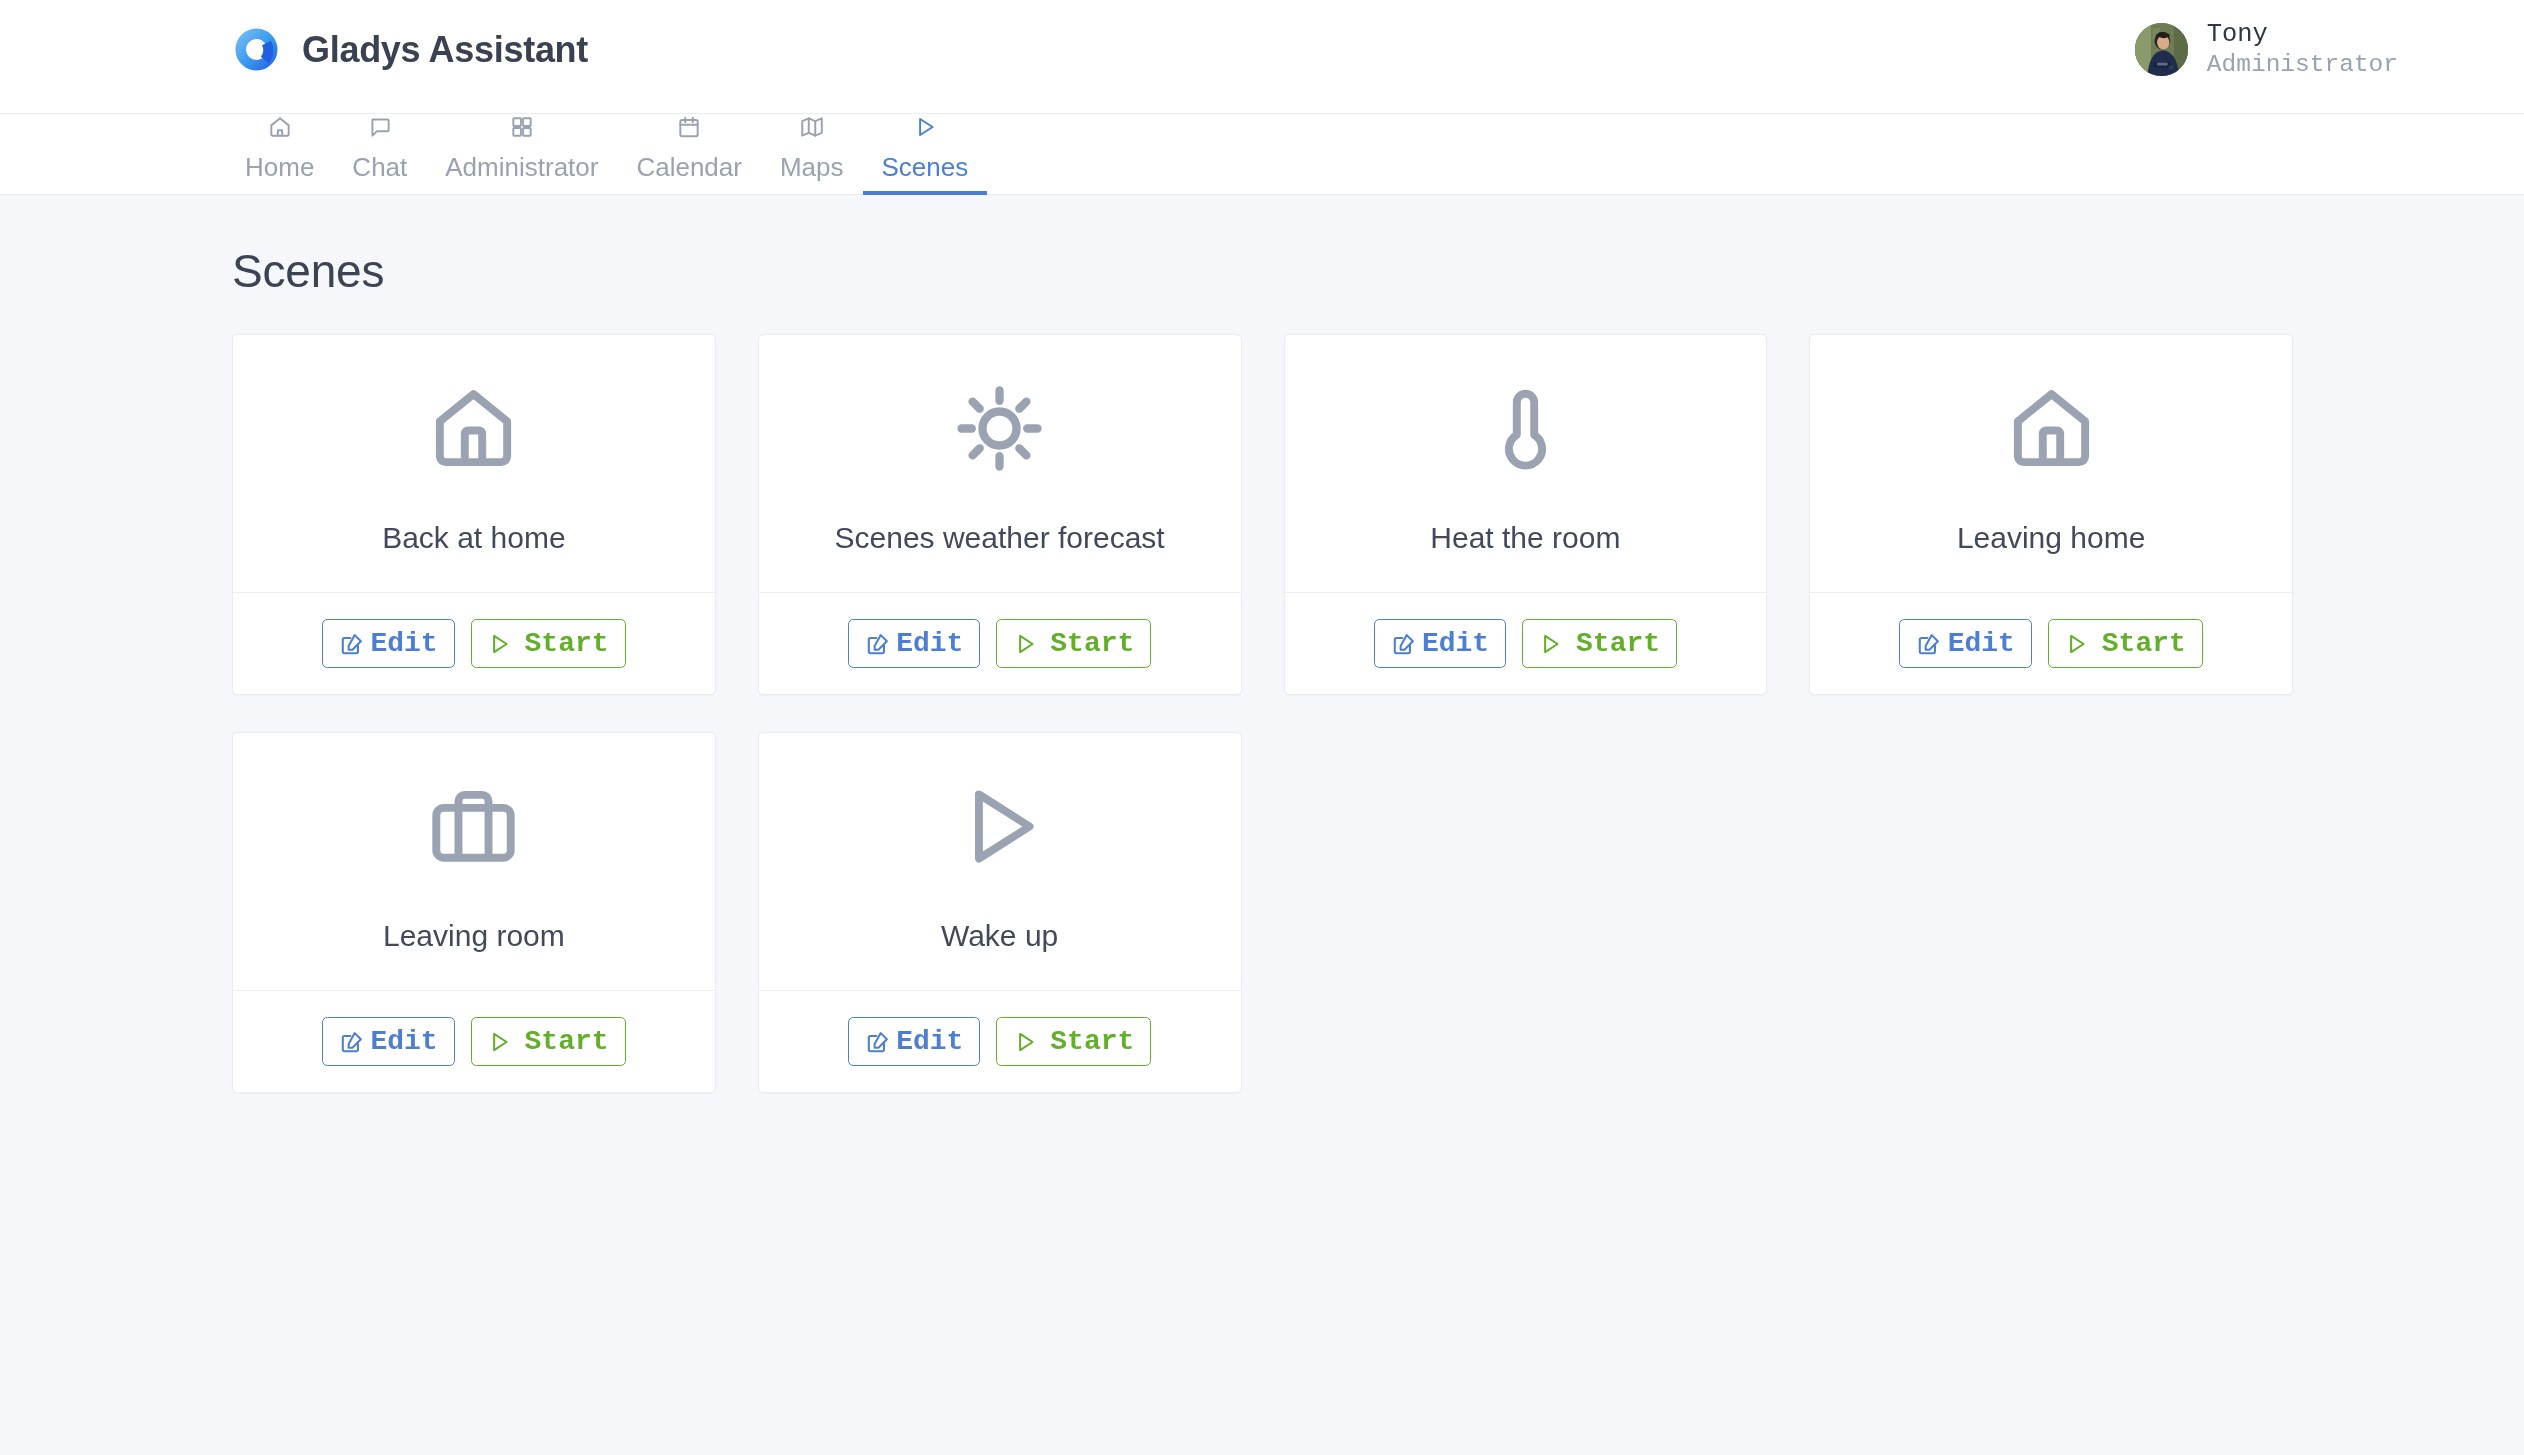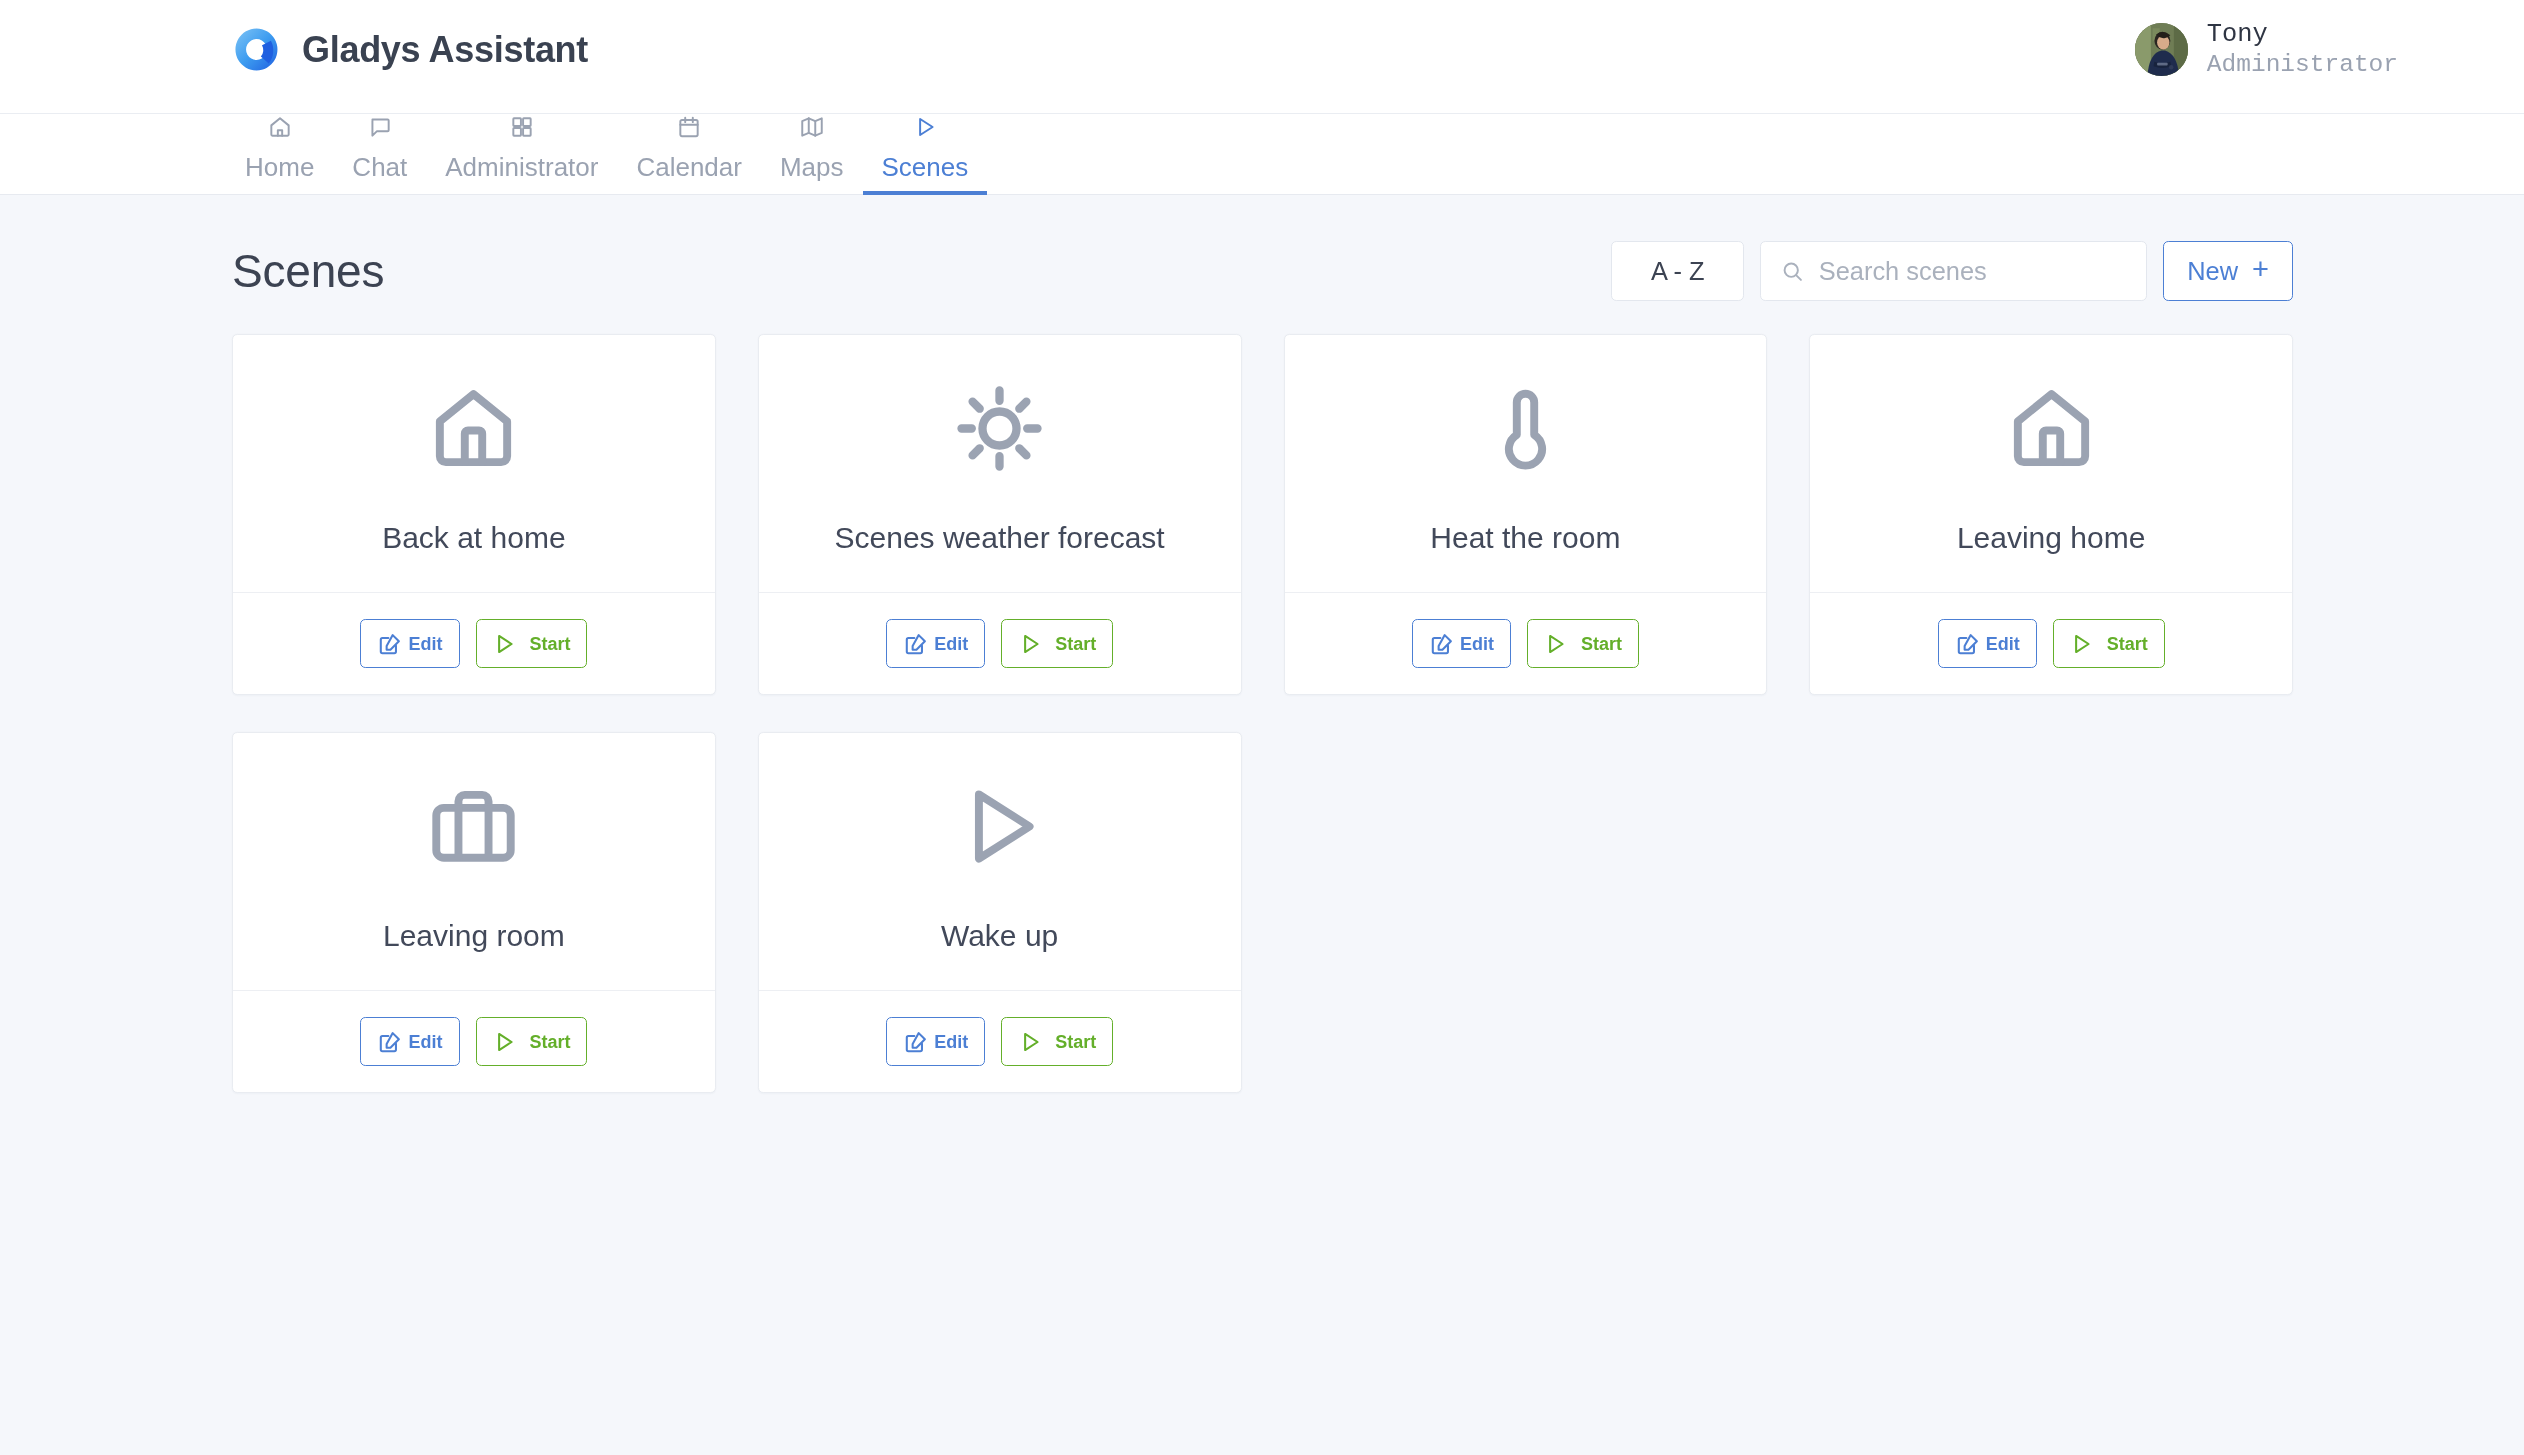--- a/index.html
+++ b/index.html
@@ -199,24 +199,24 @@
     gap: 16px;
   }
   .btn {
     height: 49px;
     border-radius: 5.3px;
     background: #ffffff;
     display: inline-flex;
     align-items: center;
     gap: 5.3px;
     padding: 0 16px;
-    font-size: 18px;
+    font-size: 28px;
     font-weight: bold;
     cursor: pointer;
-    font-family: Liberation Sans, sans-serif;
+    font-family: Liberation Mono, monospace;
     line-height: 1;
   }
   .btn .b-ico { width: 26px; height: 26px; flex: 0 0 26px; display: block; }
   .btn .b-ico svg { display: block; width: 100%; height: 100%; }
   .btn-edit { border: 0.9px solid #4c7fd4; color: #4c7fd4; }
   .btn-start { border: 0.9px solid #64af2a; color: #64af2a; padding-left: 12.3px; }
   .btn-start .b-ico { width: 30px; flex: 0 0 30px; }
   .btn-start .b-label { margin-left: 5.3px; }
 </style>
 </head>
@@ -327,38 +327,20 @@
       <span>Scenes</span>
     </div>
 
   </div>
 
   <div class="content">
 
     <div class="page-head">
       <h1 class="page-title">Scenes</h1>
 
-      <div class="head-tools">
-        <div class="sort-btn">A - Z</div>
-
-        <div class="search-wrap">
-          <span class="s-ico">
-            <svg viewBox="0 0 24 24" fill="none" stroke="#aab1bd" stroke-width="1.9" stroke-linecap="round">
-              <circle cx="11" cy="11" r="6.5"></circle>
-              <path d="M16 16l4.5 4.5"></path>
-            </svg>
-          </span>
-          <input type="text" placeholder="Search scenes" style="">
-        </div>
-
-        <button class="new-btn">
-          <span>New</span>
-          <span class="plus">+</span>
-        </button>
-      </div>
     </div>
 
     <div class="grid">
 
       <div class="card">
         <div class="card-body">
           <span class="card-ico">
             <svg viewBox="0 0 24 24" fill="none" stroke="#9ba3b2" stroke-width="2" stroke-linecap="round" stroke-linejoin="round">
               <path d="M3.5 10.2 12 3.3l8.5 6.9V19a1.5 1.5 0 0 1-1.5 1.5H5A1.5 1.5 0 0 1 3.5 19z"></path>
               <path d="M9.8 20.5v-7.2a.8.8 0 0 1 .8-.8h2.8a.8.8 0 0 1 .8.8v7.2"></path>

